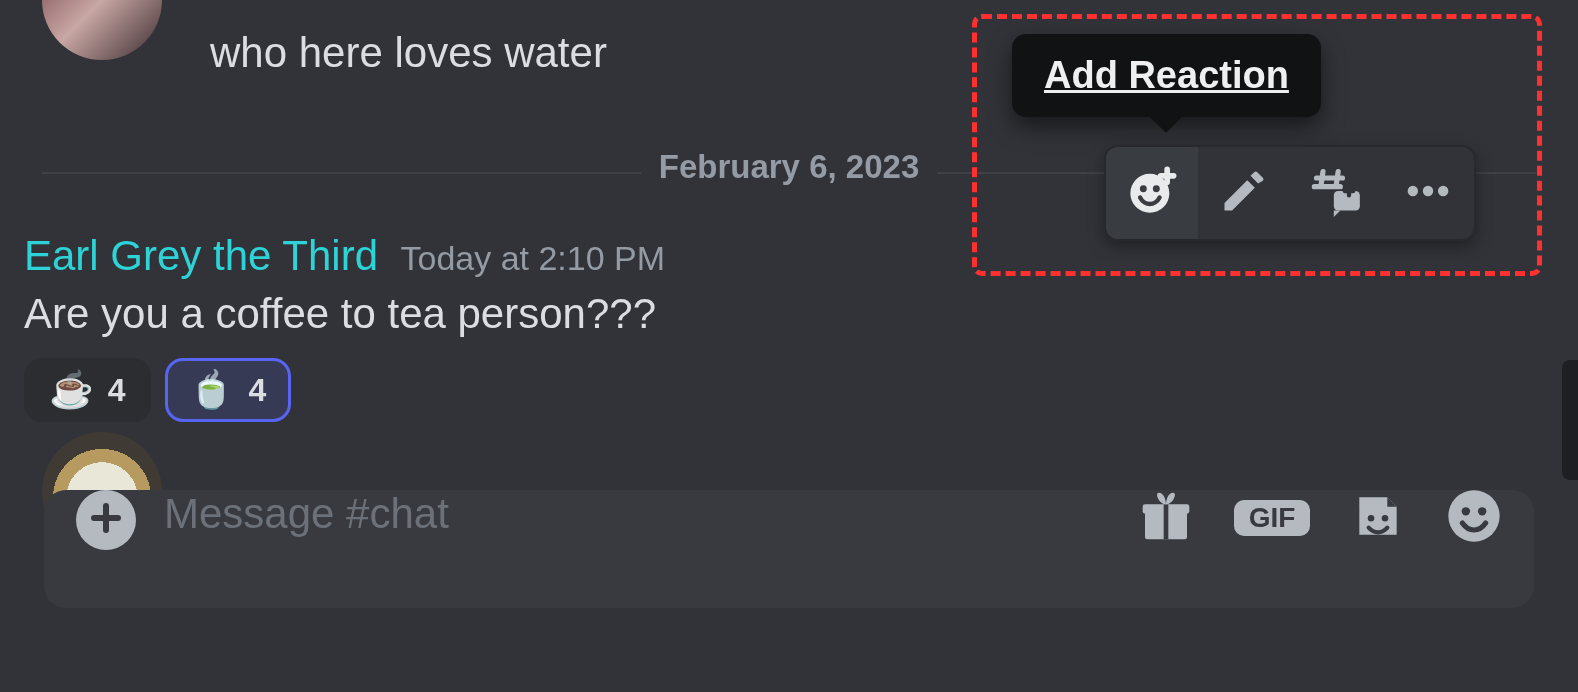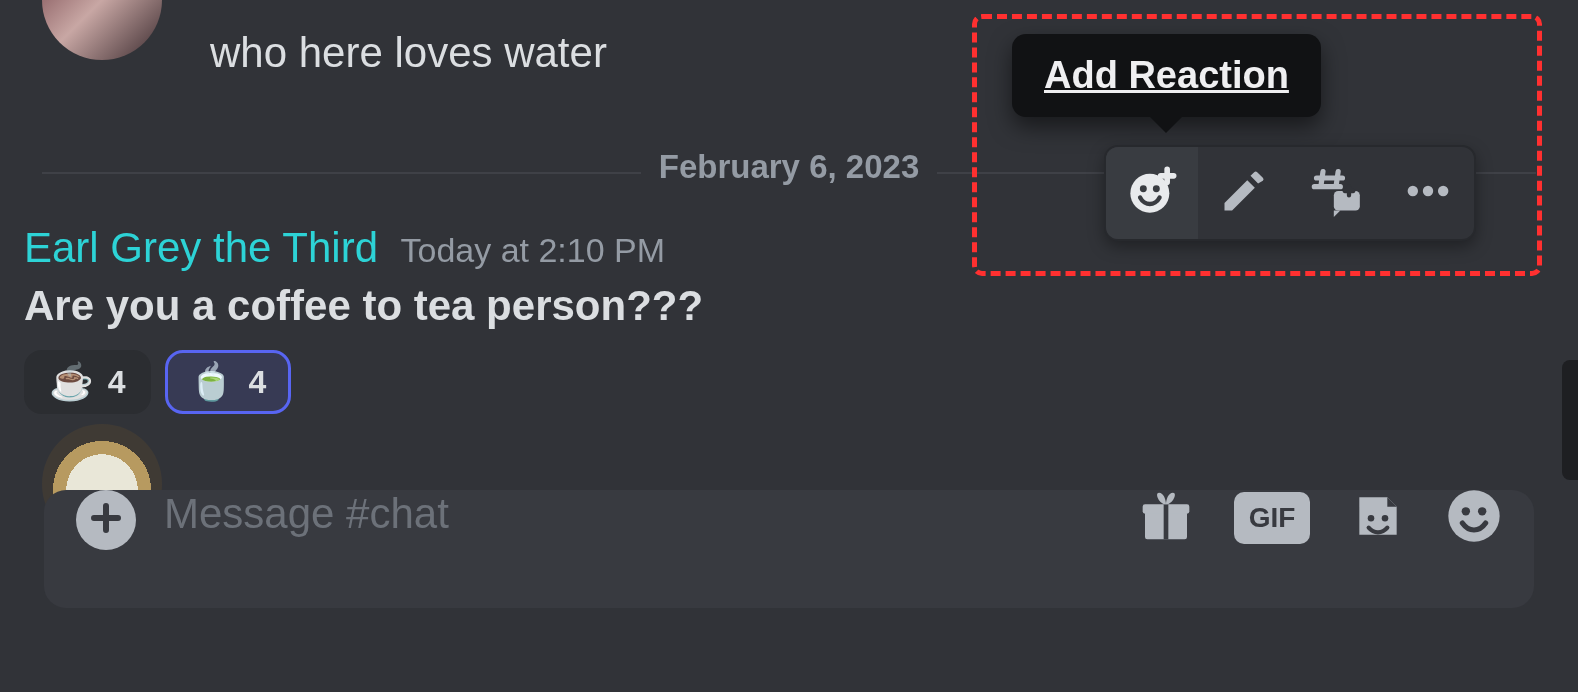--- a/index.html
+++ b/index.html
@@ -35,24 +35,24 @@
   }
   .date-divider::before {
     content: ""; position: absolute; left: 42px; right: 42px; top: 50%;
     height: 2px; background: #3f4147;
   }
   .date-divider span {
     position: relative; background: #313338; padding: 0 18px;
     font-size: 33px; font-weight: 600; color: #949ba4; margin-top: 24px;
   }
 
-  .msg2 { margin-top: 28px; padding-left: 24px; }
+  .msg2 { margin-top: 36px; padding-left: 24px; }
   .username { font-size: 42px; font-weight: 500; color: #2dd3d6; }
   .timestamp { font-size: 34px; color: #949ba4; margin-left: 18px; font-weight: 500; }
-  .msg2-text { font-size: 42px; color: #dbdee1; margin-top: 10px; font-weight: bold; }
+  .msg2-text { font-size: 42px; color: #dbdee1; margin-top: 10px; }
 
   .reactions { display: flex; gap: 14px; margin-top: 20px; }
   .reaction {
     display: flex; align-items: center; gap: 14px;
     height: 64px; padding: 0 22px;
     background: #2b2d31; border-radius: 18px;
     font-size: 32px; font-weight: 600; color: #dbdee1;
     border: 3px solid transparent;
   }
   .reaction.selected { border-color: #5865f2; background: #373a54; }
@@ -106,21 +106,21 @@
   .attach-btn svg { width: 36px; height: 36px; }
   .composer-input {
     flex: 1; background: transparent; border: none; outline: none;
     font-size: 42px; color: #dbdee1;
   }
   .composer-input::placeholder { color: #6c7179; }
   .composer-icons { display: flex; align-items: center; gap: 40px; color: #b5bac1; }
   .composer-icons .ic { width: 56px; height: 56px; display:flex; align-items:center; justify-content:center; }
   .composer-icons svg { width: 56px; height: 56px; }
   .gif-badge {
-    width: 76px; height: 52px; border-radius: 10px; background: #b5bac1;
+    width: 76px; height: 36px; border-radius: 10px; background: #b5bac1;
     color: #383a40; font-weight: 800; font-size: 28px;
     display: flex; align-items: center; justify-content: center;
   }
 
   
   .scroll-ind { position:absolute; right:0; top:360px; width:16px; height:120px; background:#1e1f22; border-radius:8px 0 0 8px; }
 </style>
 </head>
 <body>
 

